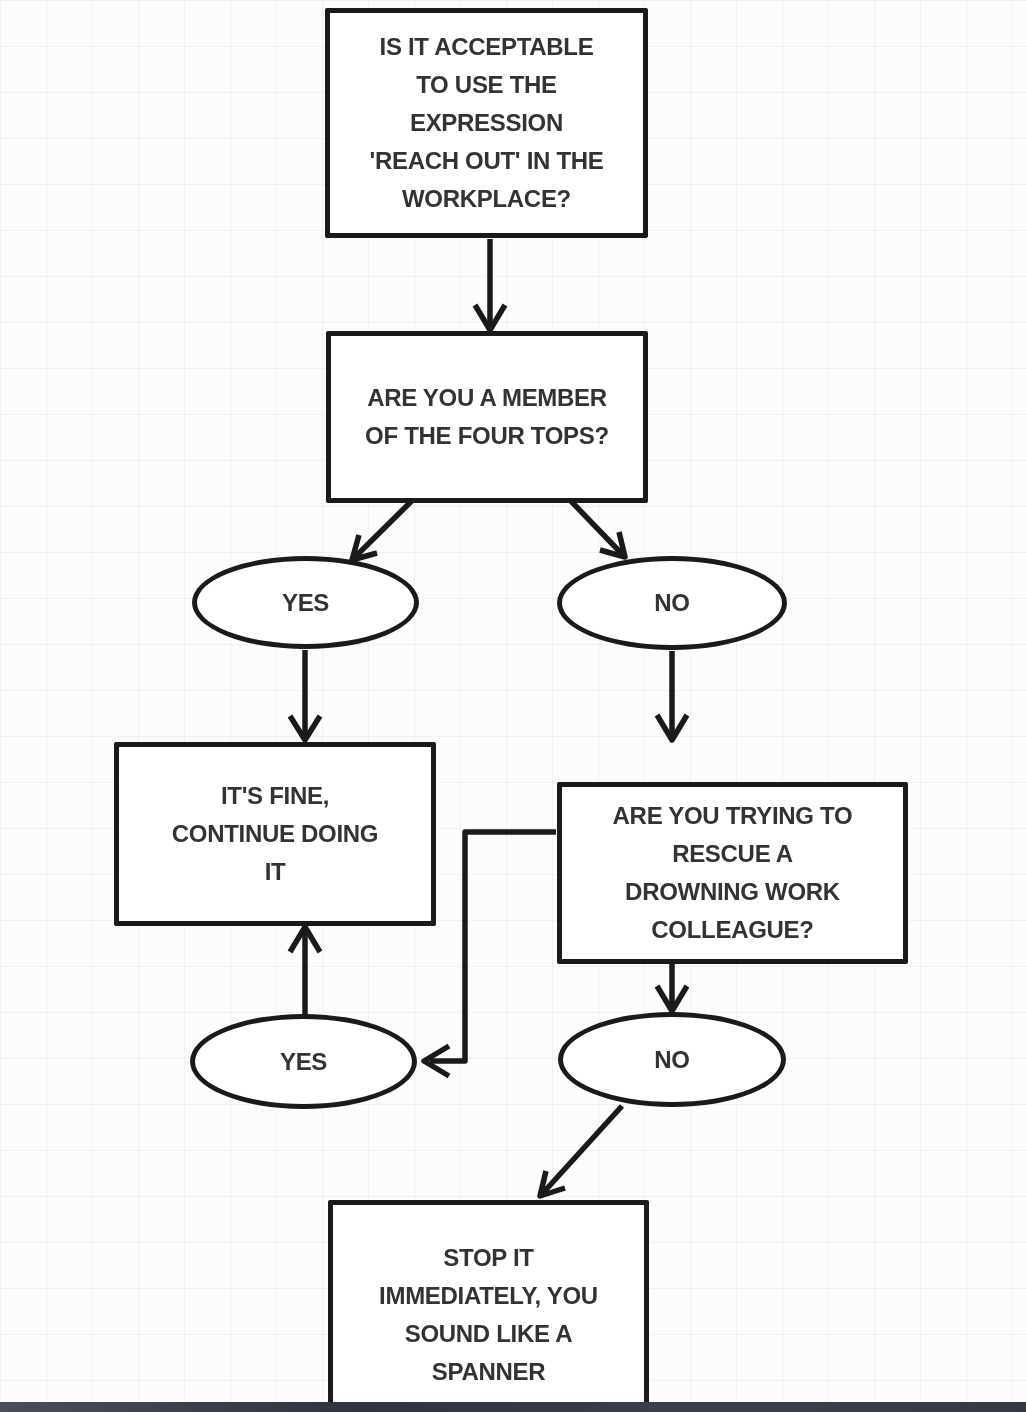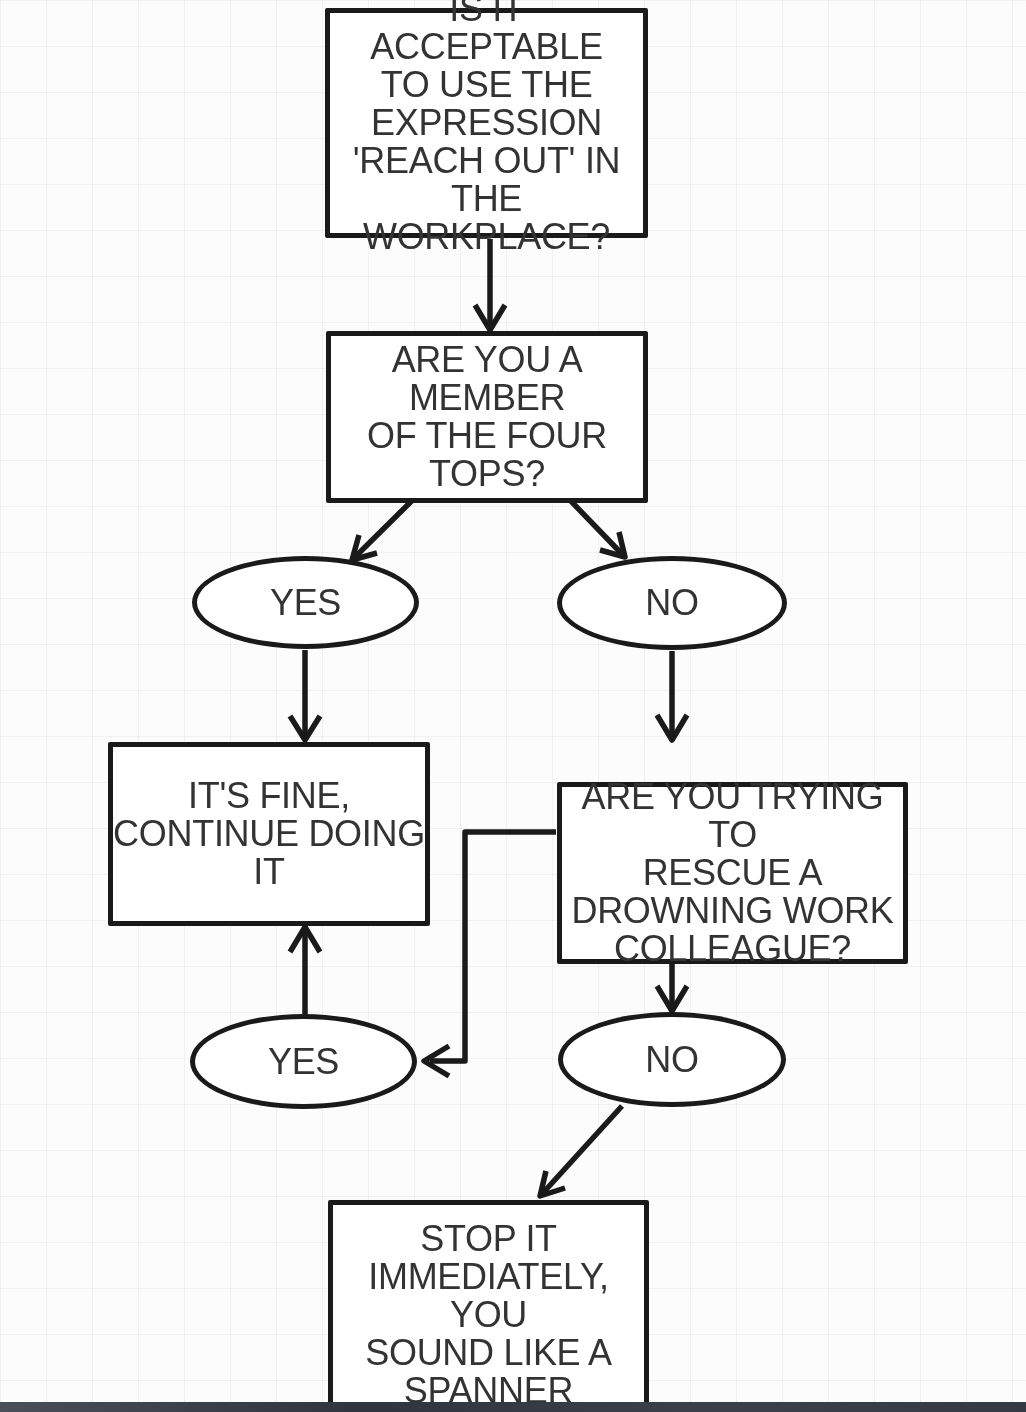--- a/index.html
+++ b/index.html
@@ -23,33 +23,33 @@
   .node {
     position: absolute;
     box-sizing: border-box;
     background: #ffffff;
     border: 5px solid #1a1a1a;
     display: flex;
     align-items: center;
     justify-content: center;
     text-align: center;
     color: #333333;
-    font-weight: normal;
-    font-size: 36px;
+    font-weight: bold;
+    font-size: 24px;
     line-height: 38px;
     letter-spacing: -0.3px;
   }
   .node .lbl { white-space: pre-line; }
   .rect { border-radius: 2px; }
   .oval { border-radius: 50%; }
   .n-q1   { left: 325px; top: 8px;    width: 323px; height: 230px; }
   .n-q2   { left: 326px; top: 331px;  width: 322px; height: 172px; }
   .n-yes1 { left: 192px; top: 556px;  width: 227px; height: 93px;  }
   .n-no1  { left: 557px; top: 556px;  width: 230px; height: 94px;  }
-  .n-fine { left: 108px;  top: 742px;  width: 322px; height: 184px; }
+  .n-fine { left: 114px;  top: 742px;  width: 322px; height: 184px; }
   .n-q3   { left: 557px; top: 742px;  width: 351px; height: 182px; margin-top: 40px; }
   .n-yes2 { left: 190px; top: 1014px; width: 227px; height: 95px;  }
   .n-no2  { left: 558px; top: 1012px; width: 228px; height: 95px;  }
   .n-stop { left: 328px; top: 1200px; width: 321px; height: 230px; }
   .bottom-bar {
     position: absolute;
     left: 0; bottom: 0;
     width: 100%; height: 10px;
     background: linear-gradient(90deg, #4a4e58 0%, #30343f 35%, #3b404b 70%, #343944 100%);
   }

